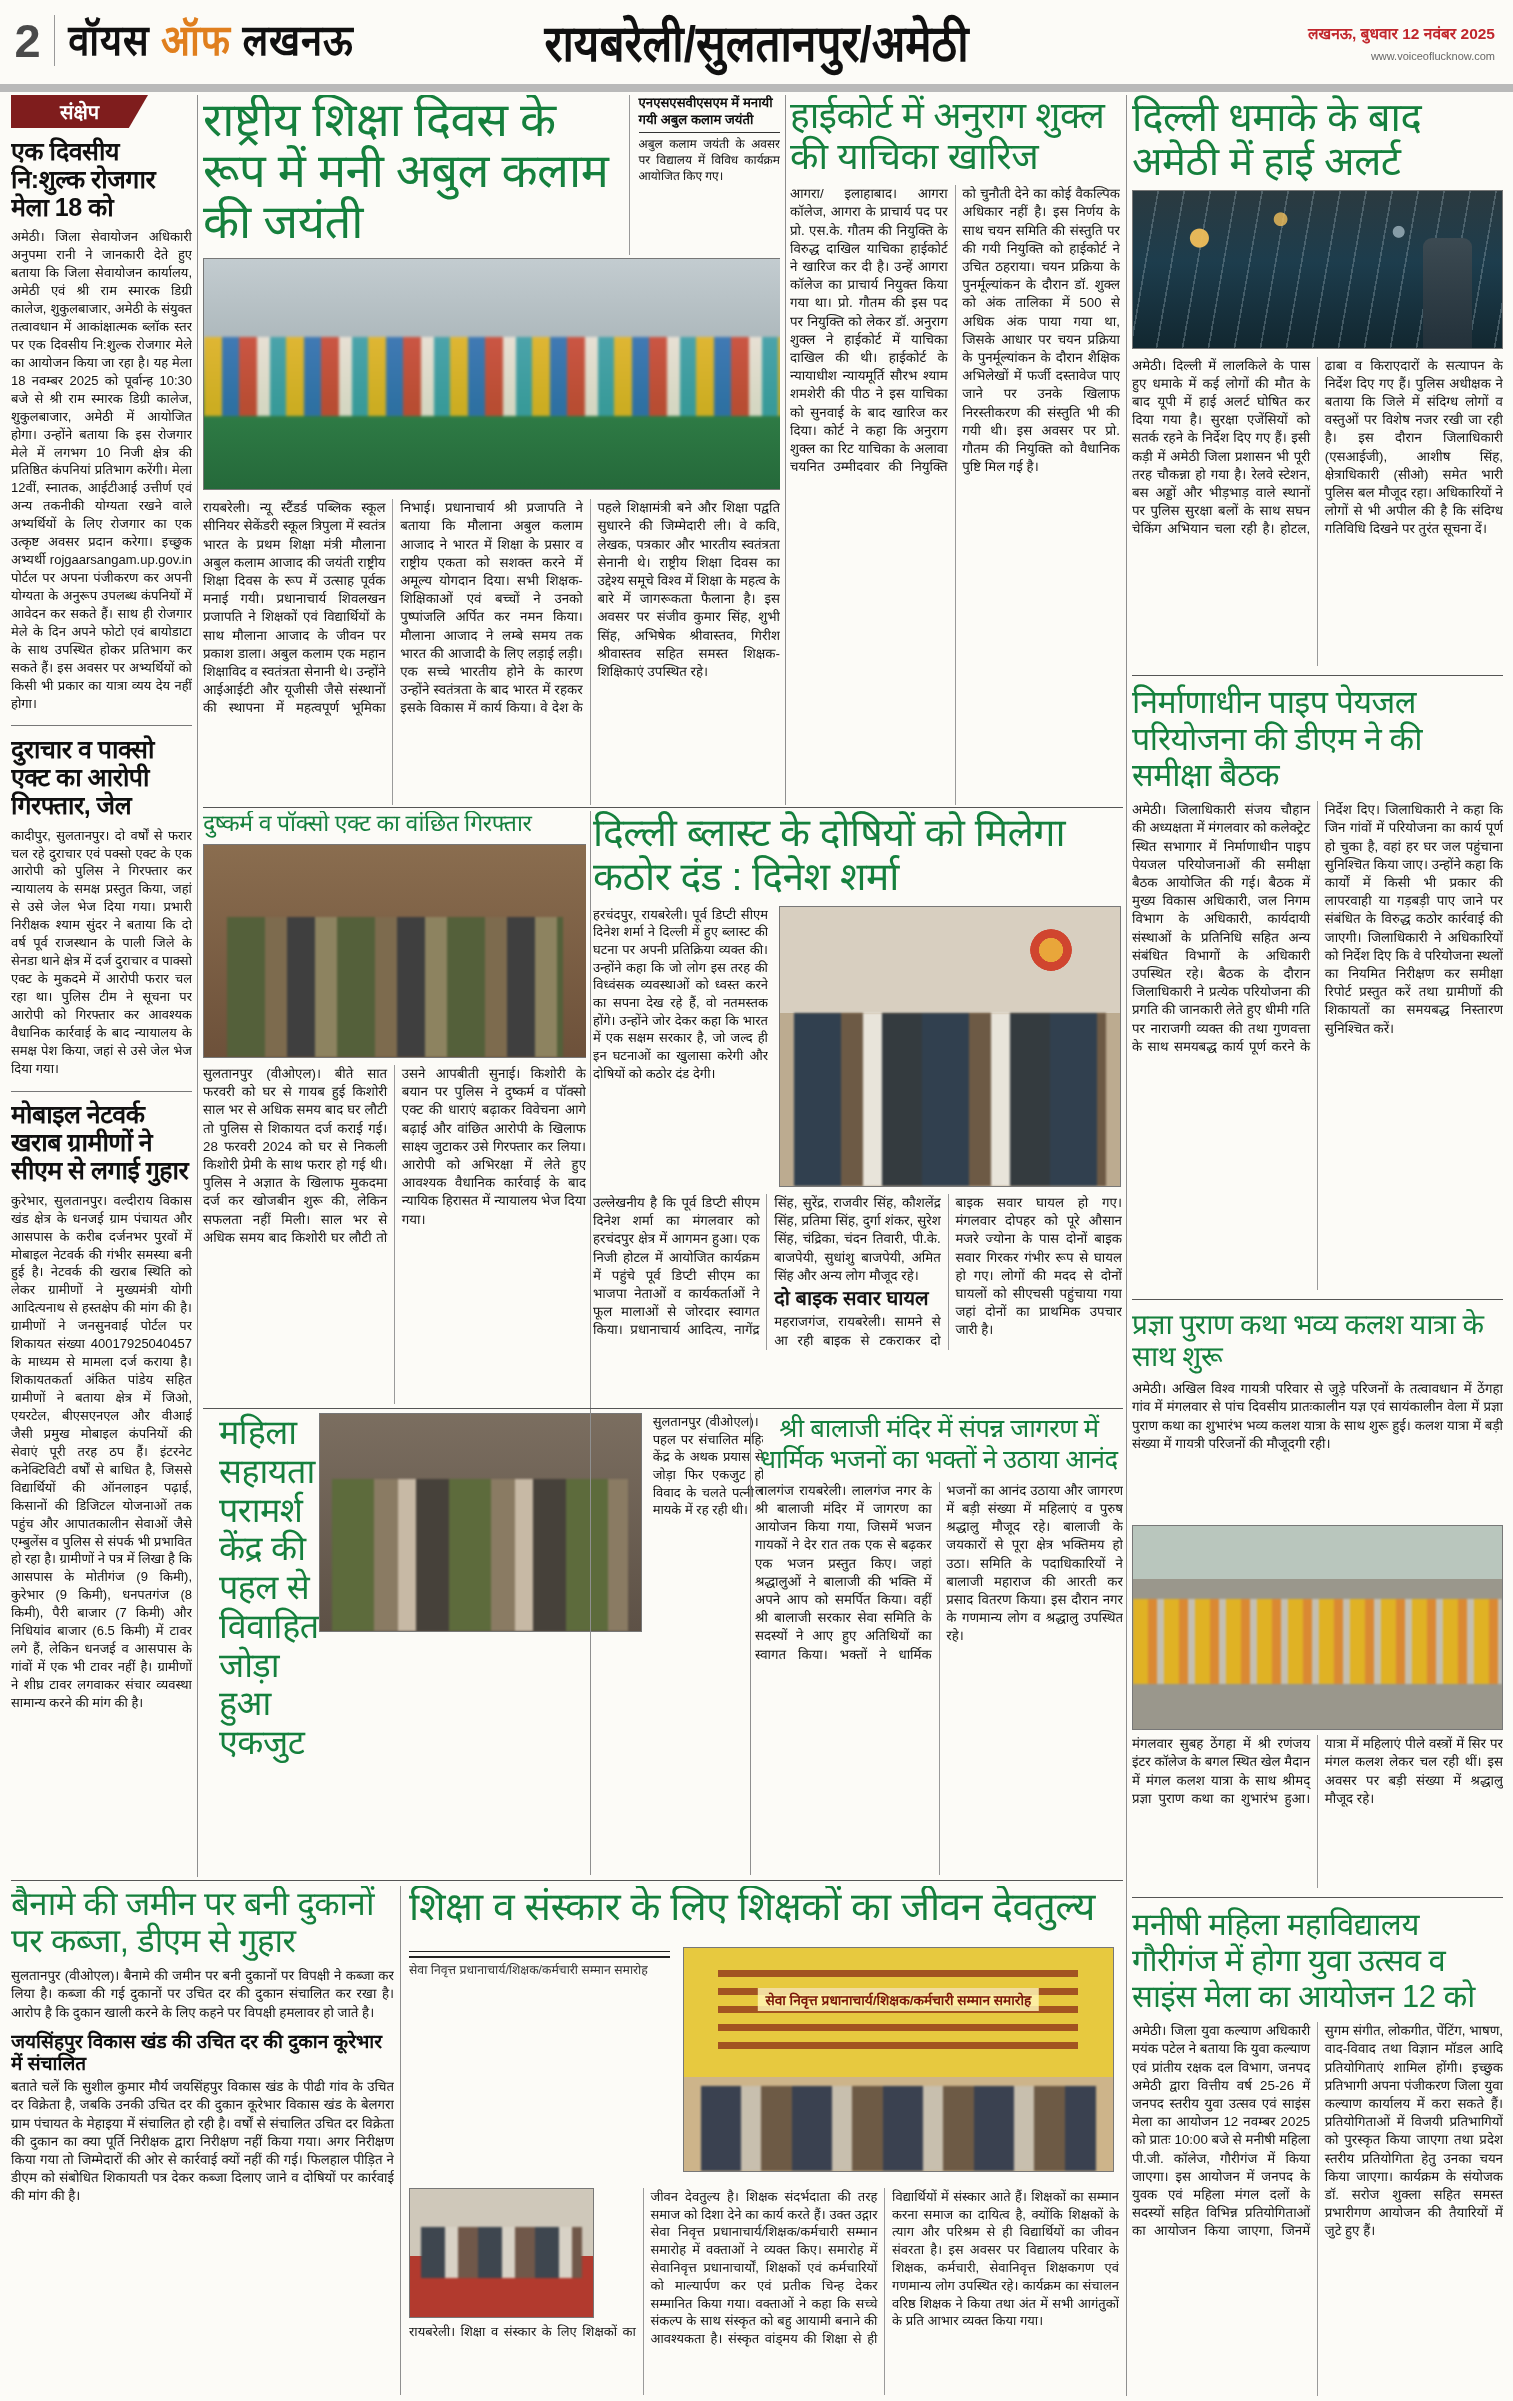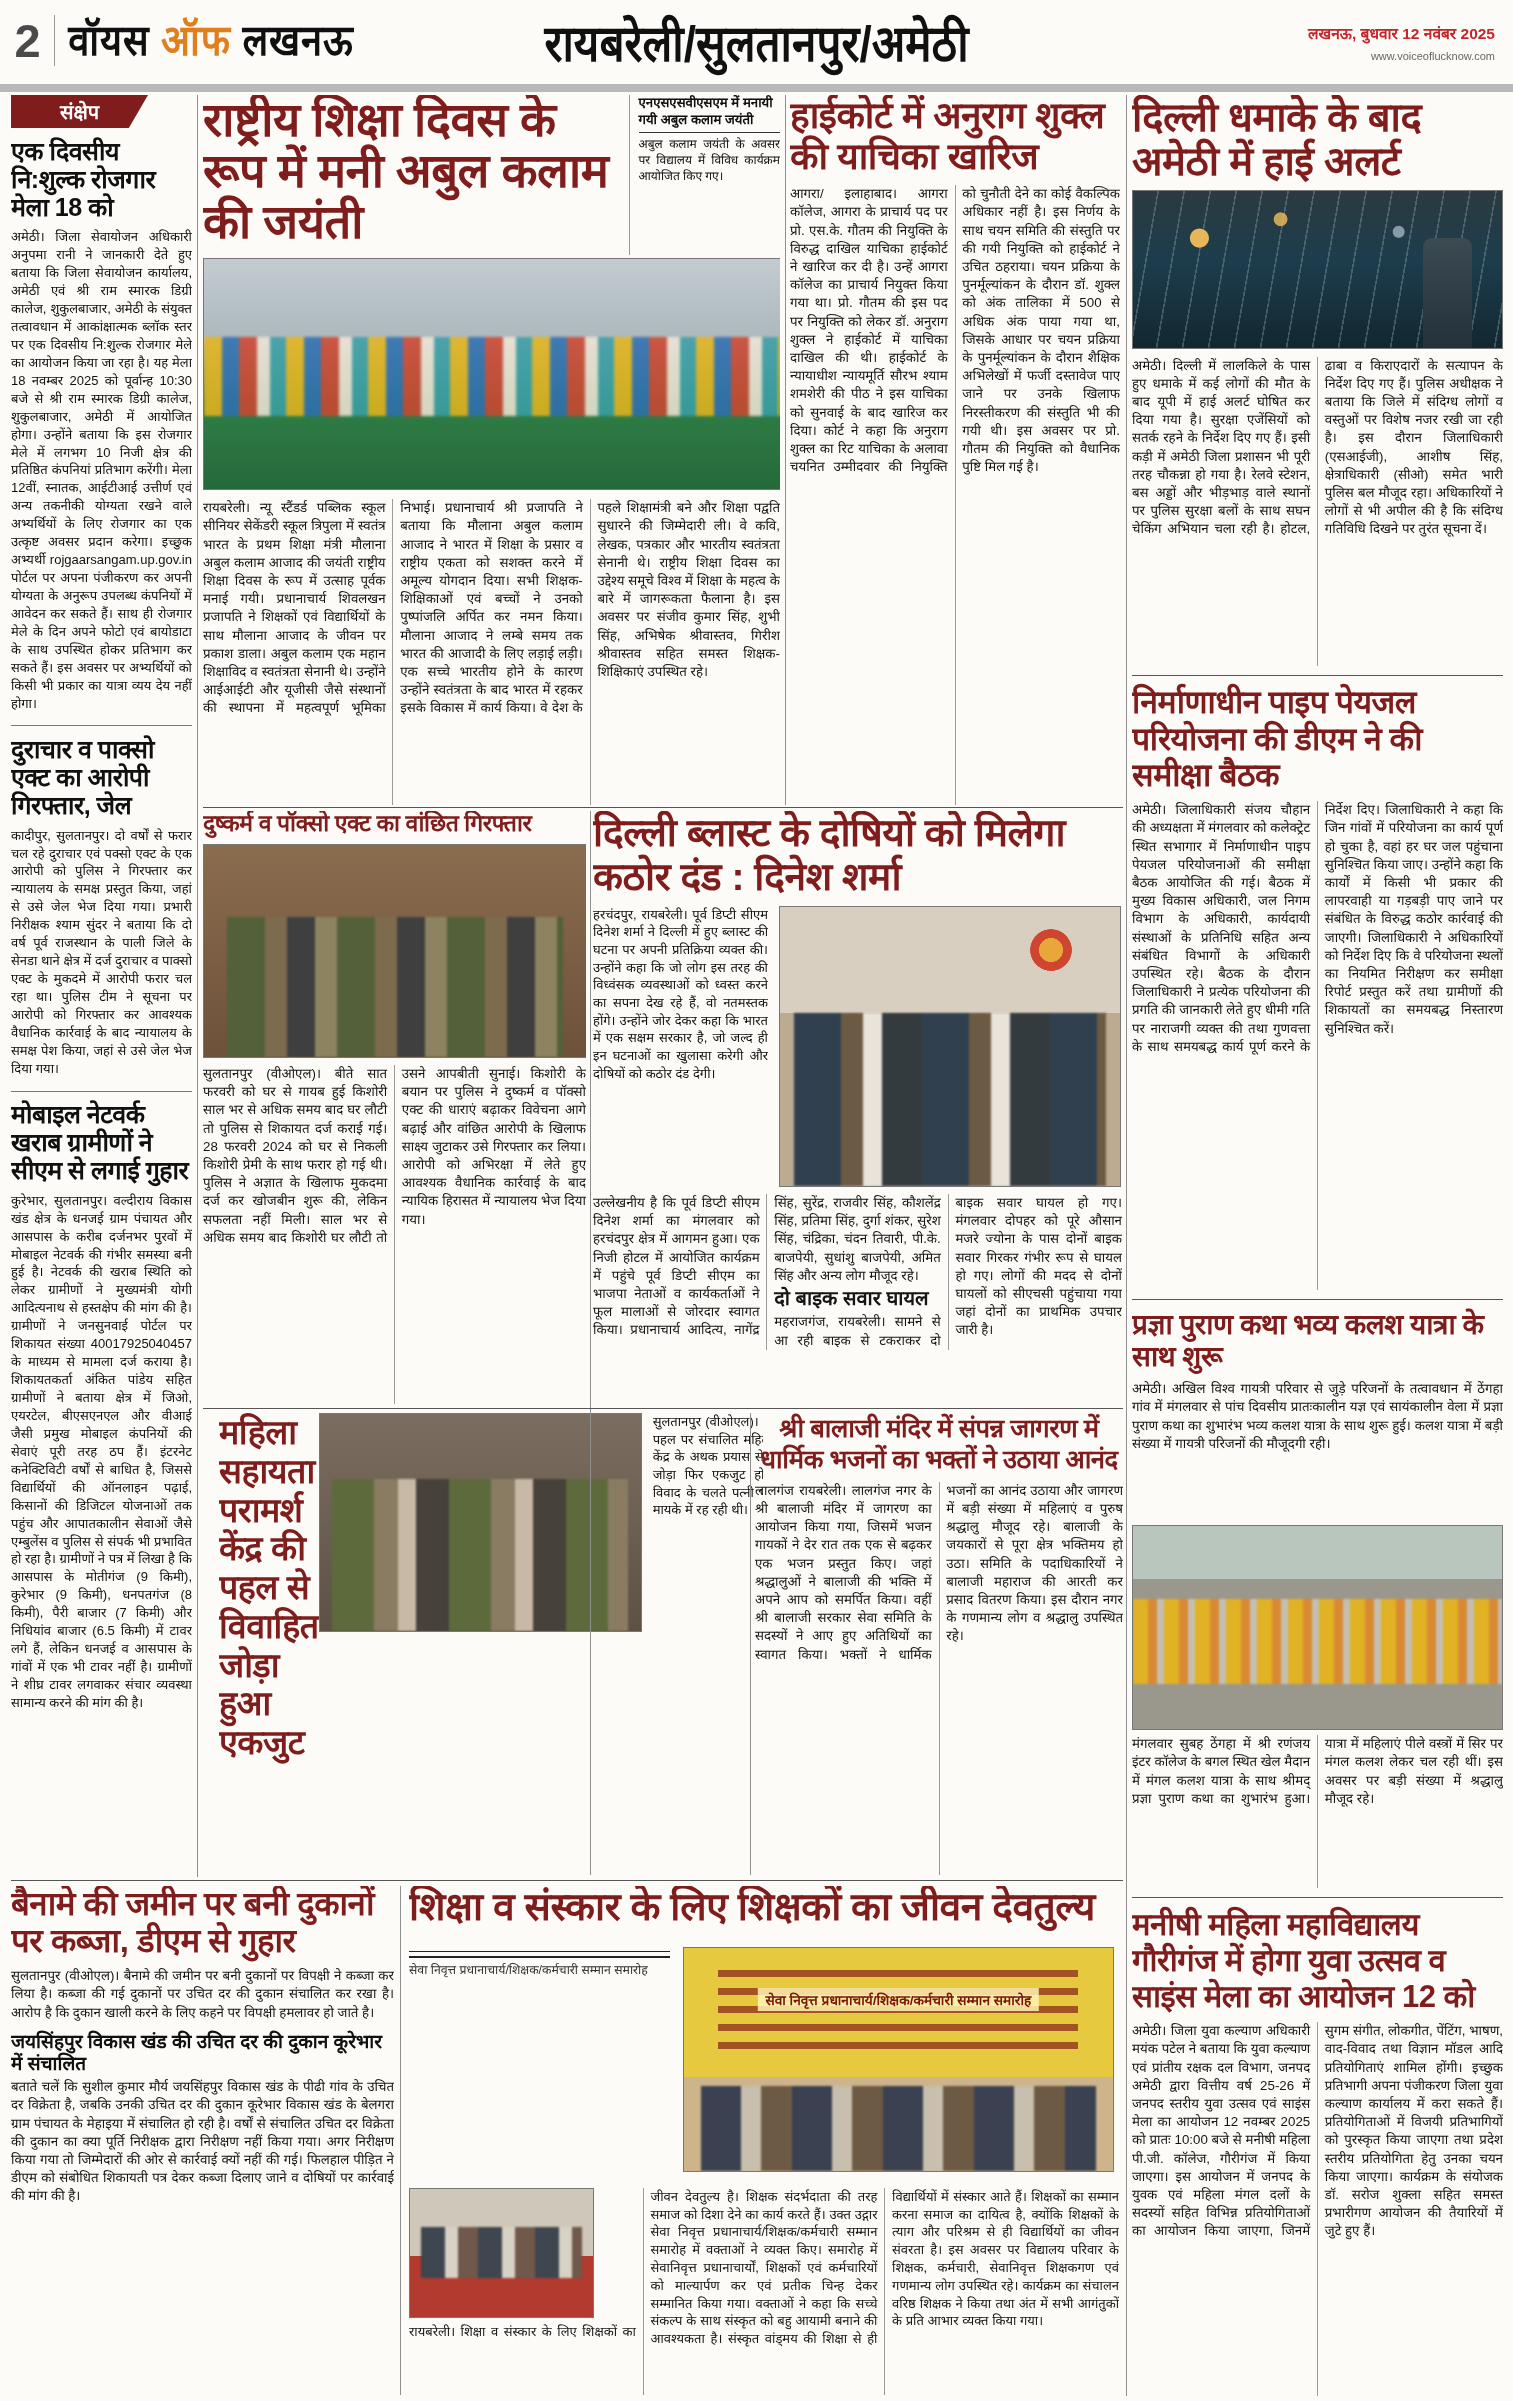--- a/index.html
+++ b/index.html
@@ -14,21 +14,21 @@
   .mh-paper{font-size:38px;font-weight:900;letter-spacing:0.9px;transform:scaleY(1.12);transform-origin:bottom;white-space:nowrap;}
   .mh-paper .accent{color:#e07f1e;}
   .mh-center{position:absolute;left:50%;top:11px;transform:translateX(-50%);font-size:44px;font-weight:900;transform:translateX(-50%) scaleY(1.15);white-space:nowrap;}
   .mh-right{position:absolute;right:18px;top:22px;text-align:right;}
   .mh-date{font-size:15.5px;font-weight:700;color:#c1272d;}
   .mh-url{font-size:11px;color:#666;margin-top:5.5px;}
   #mh-rule{position:absolute;left:0;top:84px;width:1513px;height:8.2px;background:#b9b9b9;}
 
   
   .abs{position:absolute;overflow:hidden;}
-  .hl{font-weight:700;color:#7f1d1d;line-height:1.1;letter-spacing:-0.5px;margin:0 0 7.3px 0;}
+  .hl{font-weight:400;color:#15803d;line-height:1.1;letter-spacing:-0.5px;margin:0 0 7.3px 0;}
   .body-txt{font-size:13.3px;line-height:1.37;text-align:justify;color:#151515;}
   .cols2{column-count:2;column-gap:14.6px;column-rule:0.9px solid #9a9a9a;}
   .cols3{column-count:3;column-gap:14.6px;column-rule:0.9px solid #9a9a9a;}
   .sub-hl{font-weight:900;font-size:18px;margin:9px 0 3.7px 0;line-height:1.15;}
   .photo{position:relative;overflow:hidden;border:0.9px solid #777;}
   .vr{position:absolute;width:0.9px;background:#8f8f8f;}
   .hr{position:absolute;height:0.9px;background:#555;}
 
   
   #sidebar{left:11px;top:95px;width:181px;height:1780px;}

